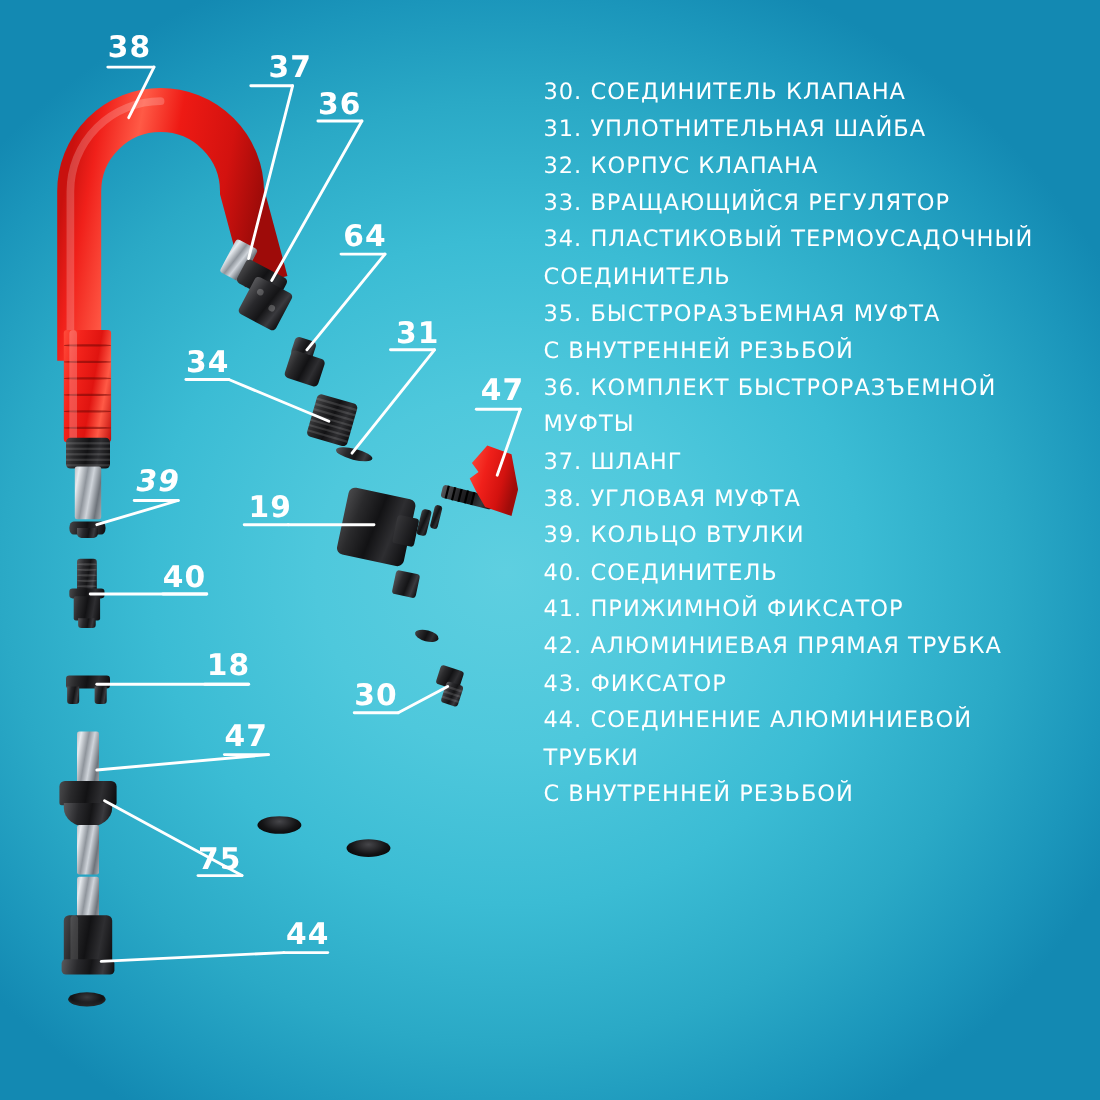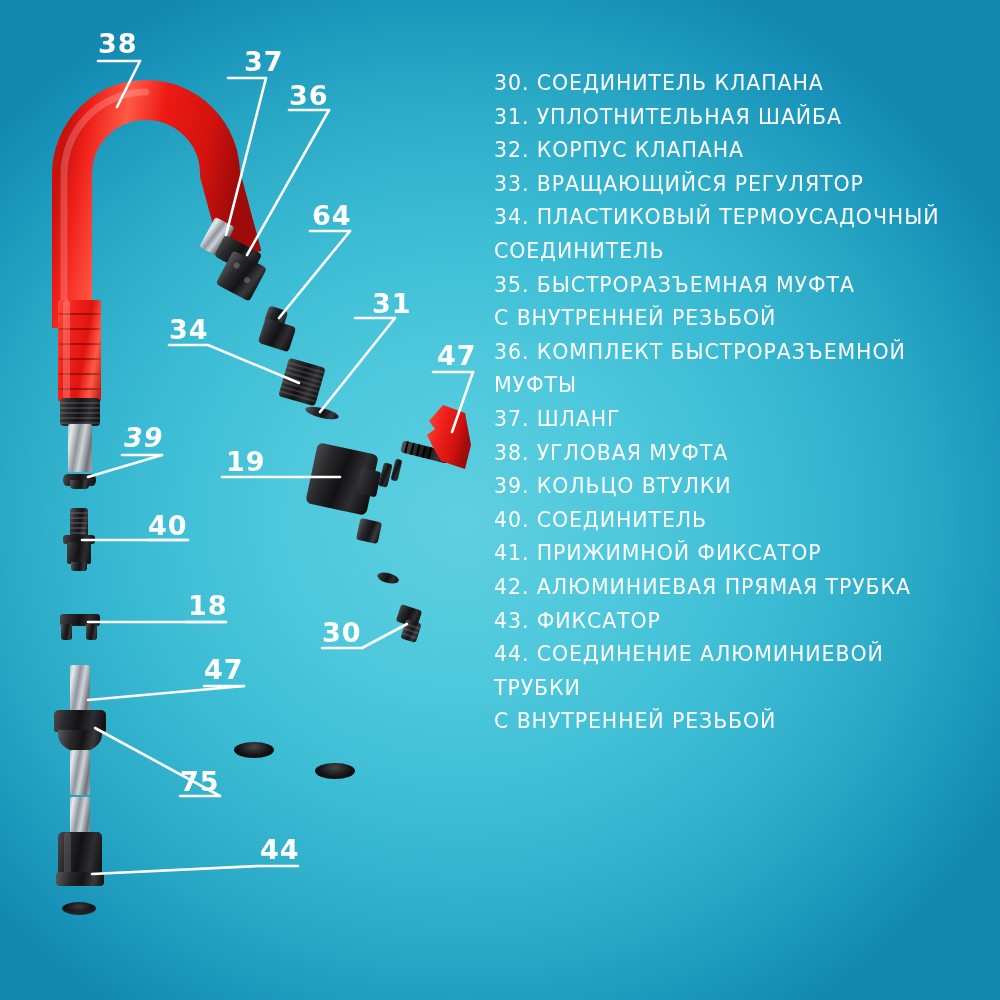--- a/index.html
+++ b/index.html
@@ -292,21 +292,21 @@
 
     <line x1="258" y1="866" x2="298" y2="866"></line>
     <line x1="258" y1="866" x2="92" y2="874"></line>
   </svg>
 
   <div class="callout" style="left:98px;top:30px;">38</div>
   <div class="callout" style="left:228px;top:48px;margin-left:16px;">37</div>
   <div class="callout" style="left:289px;top:82px;">36</div>
   <div class="callout" style="left:312px;top:202px;">64</div>
   <div class="callout" style="left:169px;top:316px;">34</div>
-  <div class="callout" style="left:372px;top:290px;">31</div>
+  <div class="callout" style="left:360px;top:290px;">31</div>
   <div class="callout" style="left:437px;top:342px;">47</div>
   <div class="callout" style="left:226px;top:448px;">19</div>
   <div class="callout" style="left:322px;top:619px;">30</div>
   <div class="callout" style="left:124px;top:424px;font-style:italic;">39</div>
   <div class="callout" style="left:148px;top:512px;">40</div>
   <div class="callout" style="left:188px;top:592px;">18</div>
   <div class="callout" style="left:204px;top:656px;">47</div>
   <div class="callout" style="left:180px;top:768px;">75</div>
   <div class="callout" style="left:260px;top:836px;">44</div>
 

